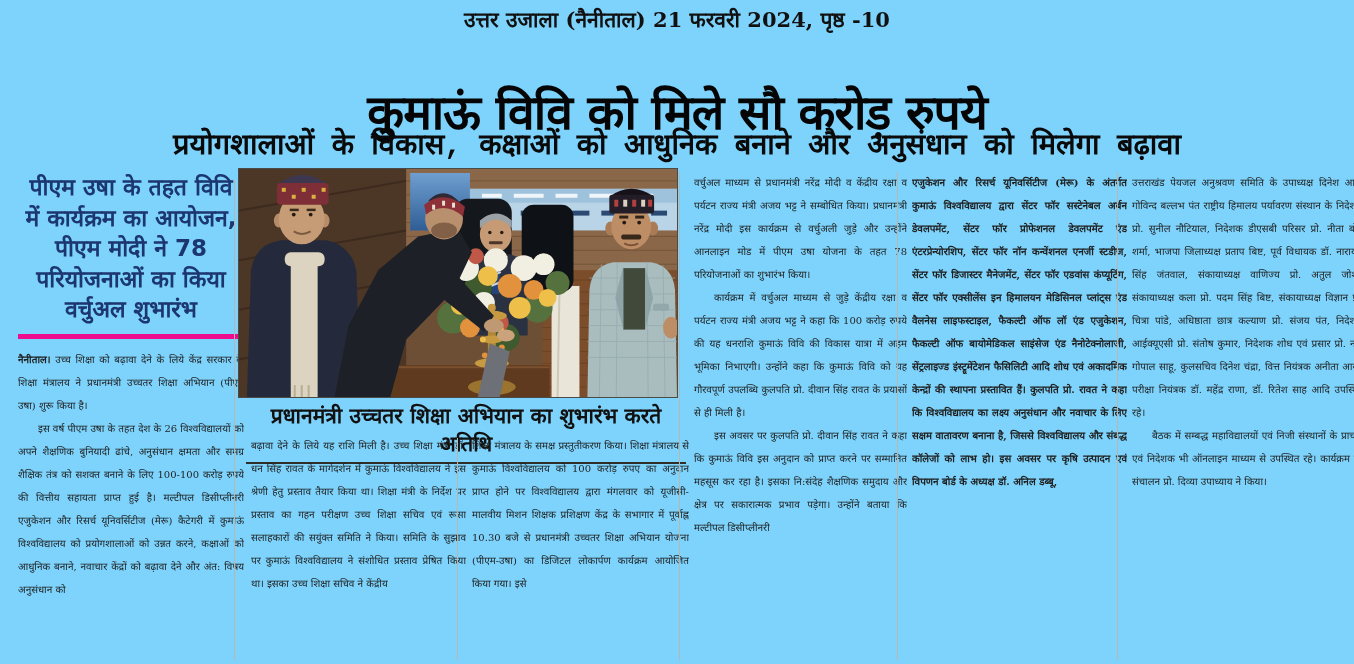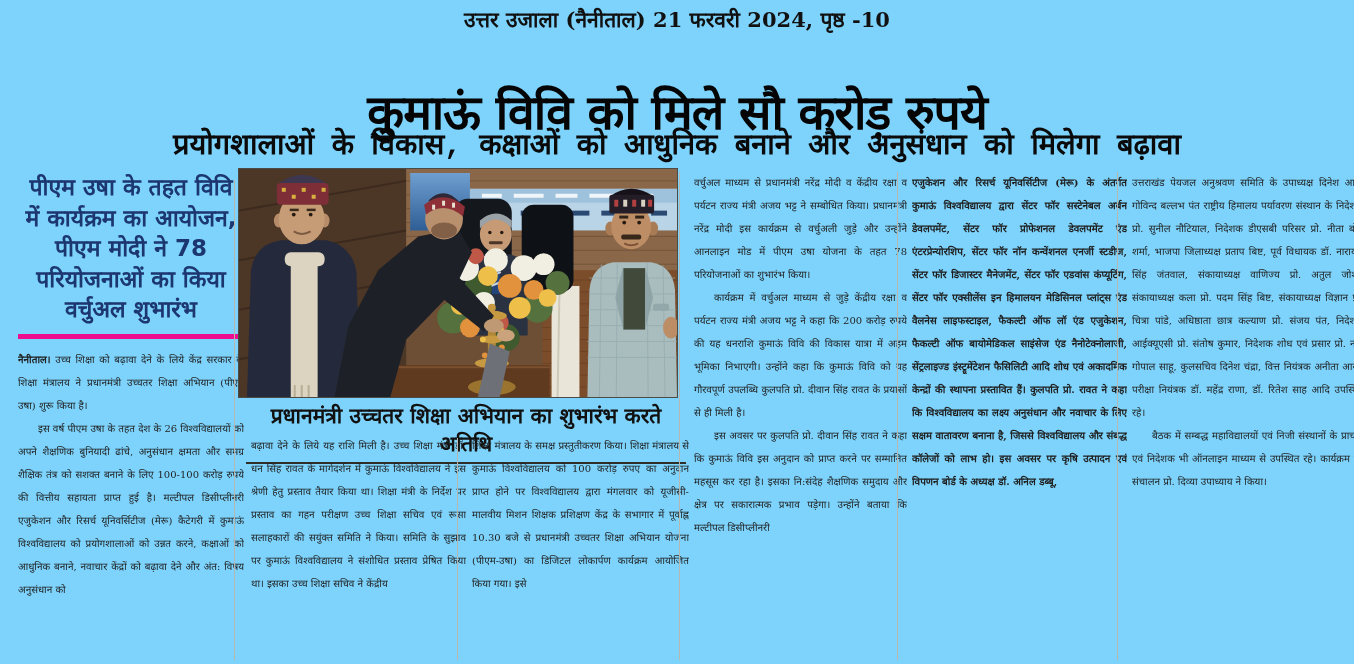--- a/index.html
+++ b/index.html
@@ -271,21 +271,21 @@
   <div id="col2" class="col body-text">
     <p>बढ़ावा देने के लिये यह राशि मिली है। उच्च शिक्षा मंत्री डॉ. धन सिंह रावत के मार्गदर्शन में कुमाऊं विश्वविद्यालय ने इस श्रेणी हेतु प्रस्ताव तैयार किया था। शिक्षा मंत्री के निर्देश पर प्रस्ताव का गहन परीक्षण उच्च शिक्षा सचिव एवं रूसा सलाहकारों की सयुंक्त समिति ने किया। समिति के सुझाव पर कुमाऊं विश्वविद्यालय ने संशोधित प्रस्ताव प्रेषित किया था। इसका उच्च शिक्षा सचिव ने केंद्रीय</p>
   </div>
 
   <div id="col3" class="col body-text">
     <p>शिक्षा मंत्रालय के समक्ष प्रस्तुतीकरण किया। शिक्षा मंत्रालय से कुमाऊं विश्वविद्यालय को 100 करोड़ रुपए का अनुदान प्राप्त होने पर विश्वविद्यालय द्वारा मंगलवार को यूजीसी-मालवीय मिशन शिक्षक प्रशिक्षण केंद्र के सभागार में पूर्वाह्न 10.30 बजे से प्रधानमंत्री उच्चतर शिक्षा अभियान योजना (पीएम-उषा) का डिजिटल लोकार्पण कार्यक्रम आयोजित किया गया। इसे</p>
   </div>
 
   <div id="col4" class="col body-text">
     <p>वर्चुअल माध्यम से प्रधानमंत्री नरेंद्र मोदी व केंद्रीय रक्षा व पर्यटन राज्य मंत्री अजय भट्ट ने सम्बोधित किया। प्रधानमंत्री नरेंद्र मोदी इस कार्यक्रम से वर्चुअली जुड़े और उन्होंने आनलाइन मोड में पीएम उषा योजना के तहत 78 परियोजनाओं का शुभारंभ किया।</p>
-    <p class="indent">कार्यक्रम में वर्चुअल माध्यम से जुड़े केंद्रीय रक्षा व पर्यटन राज्य मंत्री अजय भट्ट ने कहा कि 200 करोड़ रुपये की यह धनराशि कुमाऊं विवि की विकास यात्रा में अहम भूमिका निभाएगी। उन्होंने कहा कि कुमाऊं विवि को यह गौरवपूर्ण उपलब्धि कुलपति प्रो. दीवान सिंह रावत के प्रयासों से ही मिली है।</p>
+    <p class="indent">कार्यक्रम में वर्चुअल माध्यम से जुड़े केंद्रीय रक्षा व पर्यटन राज्य मंत्री अजय भट्ट ने कहा कि 100 करोड़ रुपये की यह धनराशि कुमाऊं विवि की विकास यात्रा में अहम भूमिका निभाएगी। उन्होंने कहा कि कुमाऊं विवि को यह गौरवपूर्ण उपलब्धि कुलपति प्रो. दीवान सिंह रावत के प्रयासों से ही मिली है।</p>
     <p class="indent">इस अवसर पर कुलपति प्रो. दीवान सिंह रावत ने कहा कि कुमाऊं विवि इस अनुदान को प्राप्त करने पर सम्मानित महसूस कर रहा है। इसका नि:संदेह शैक्षणिक समुदाय और क्षेत्र पर सकारात्मक प्रभाव पड़ेगा। उन्होंने बताया कि मल्टीपल डिसीप्लीनरी</p>
   </div>
 
   <div id="col5" class="col body-text">
     <p>एजुकेशन और रिसर्च यूनिवर्सिटीज (मेरू) के अंतर्गत कुमाऊं विश्वविद्यालय द्वारा सेंटर फॉर सस्टेनेबल अर्बन डेवलपमेंट, सेंटर फॉर प्रोफेशनल डेवलपमेंट एंड एंटरप्रेन्योरशिप, सेंटर फॉर नॉन कन्वेंशनल एनर्जी स्टडीज, सेंटर फॉर डिजास्टर मैनेजमेंट, सेंटर फॉर एडवांस कंप्यूटिंग, सेंटर फॉर एक्सीलेंस इन हिमालयन मेडिसिनल प्लांट्स एंड वैलनेस लाइफस्टाइल, फैकल्टी ऑफ लॉ एंड एजुकेशन, फैकल्टी ऑफ बायोमेडिकल साइंसेज एंड नैनोटेक्नोलाजी, सेंट्रलाइज्ड इंस्ट्रूमेंटेशन फैसिलिटी आदि शोध एवं अकादमिक केन्द्रों की स्थापना प्रस्तावित हैं। कुलपति प्रो. रावत ने कहा कि विश्वविद्यालय का लक्ष्य अनुसंधान और नवाचार के लिए सक्षम वातावरण बनाना है, जिससे विश्वविद्यालय और संबद्ध कॉलेजों को लाभ हो। इस अवसर पर कृषि उत्पादन एवं विपणन बोर्ड के अध्यक्ष डॉ. अनिल डब्बू,</p>
   </div>
 
   <div id="col6" class="col body-text">
     <p>उत्तराखंड पेयजल अनुश्रवण समिति के उपाध्यक्ष दिनेश आर्य, गोविन्द बल्लभ पंत राष्ट्रीय हिमालय पर्यावरण संस्थान के निदेशक प्रो. सुनील नौटियाल, निदेशक डीएसबी परिसर प्रो. नीता बोरा शर्मा, भाजपा जिलाध्यक्ष प्रताप बिष्ट, पूर्व विधायक डॉ. नारायण सिंह जंतवाल, संकायाध्यक्ष वाणिज्य प्रो. अतुल जोशी, संकायाध्यक्ष कला प्रो. पदम सिंह बिष्ट, संकायाध्यक्ष विज्ञान प्रो. चित्रा पांडे, अधिष्ठाता छात्र कल्याण प्रो. संजय पंत, निदेशक आईक्यूएसी प्रो. संतोष कुमार, निदेशक शोध एवं प्रसार प्रो. नन्द गोपाल साहू, कुलसचिव दिनेश चंद्रा, वित्त नियंत्रक अनीता आर्या, परीक्षा नियंत्रक डॉ. महेंद्र राणा, डॉ. रितेश साह आदि उपस्थित रहे।</p>
     <p class="indent">बैठक में सम्बद्ध महाविद्यालयों एवं निजी संस्थानों के प्राचार्य एवं निदेशक भी ऑनलाइन माध्यम से उपस्थित रहे। कार्यक्रम का संचालन प्रो. दिव्या उपाध्याय ने किया।</p>

